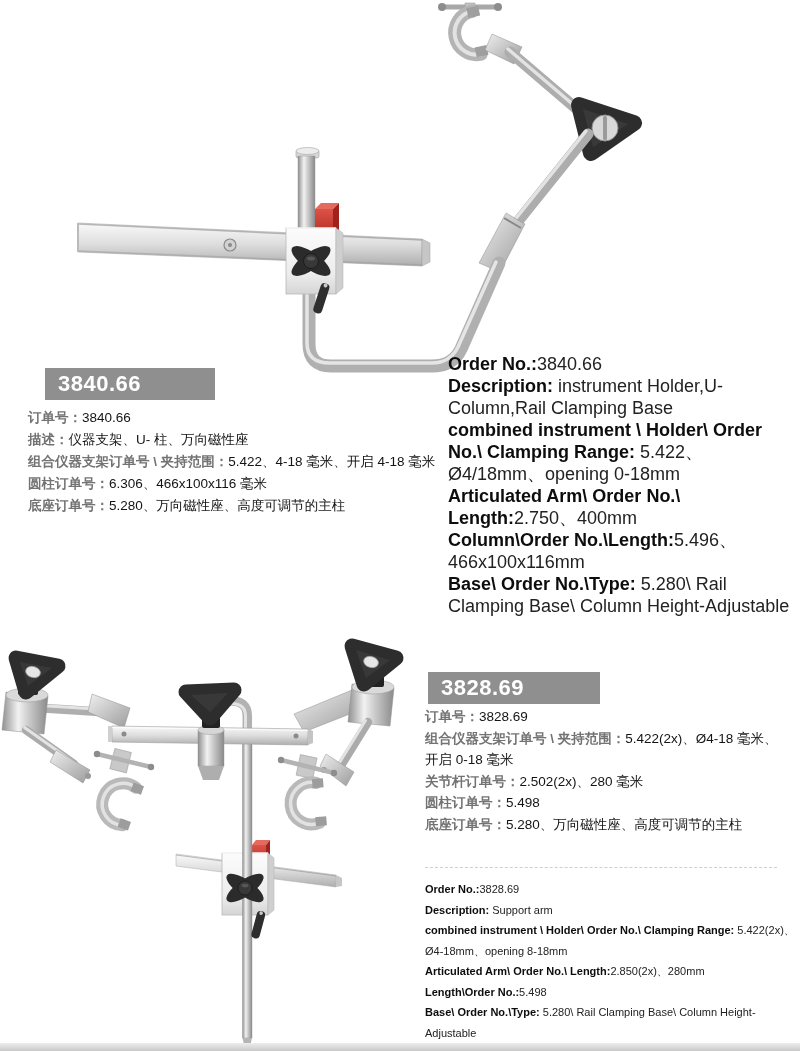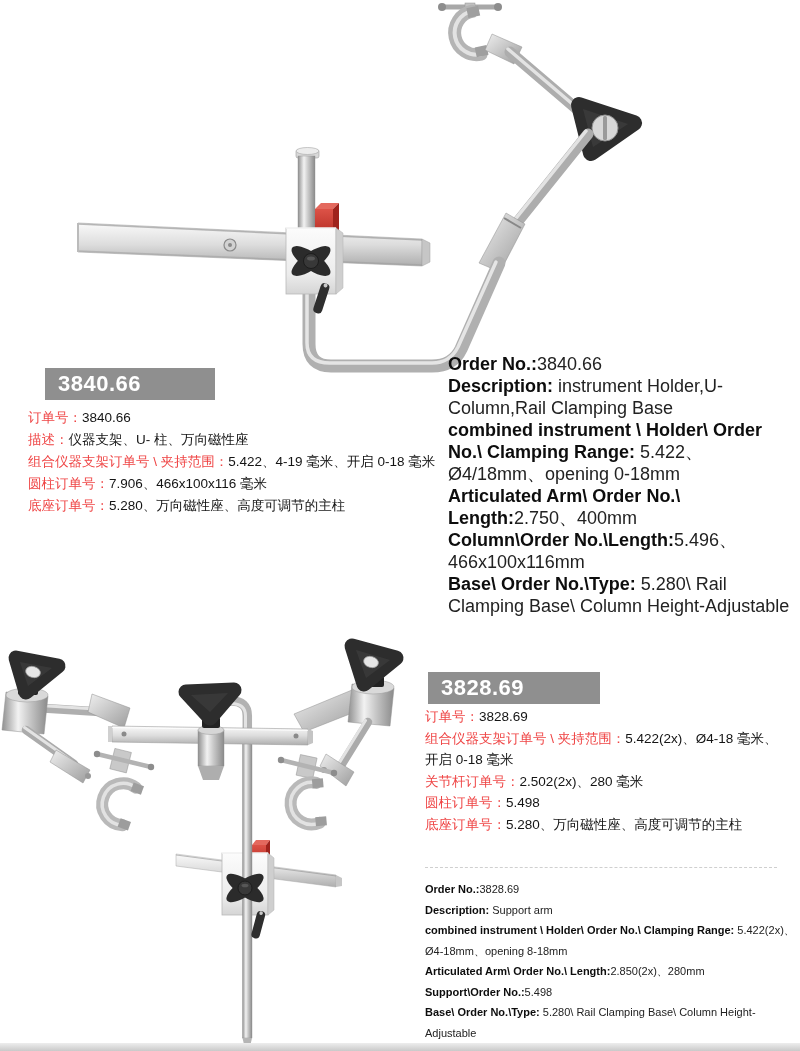--- a/index.html
+++ b/index.html
@@ -11,21 +11,21 @@
   .code-header{
     position:absolute;background:#8f8f8f;color:#ffffff;font-weight:bold;
     font-size:22px;line-height:32px;height:32px;padding-left:13px;letter-spacing:.5px;
     font-family:"Liberation Sans","DejaVu Sans",sans-serif;
   }
   #hdr1{left:45px;top:368px;width:157px;}
   #hdr2{left:428px;top:672px;width:159px;}
   .specs{position:absolute;}
   .specs .line{margin:0;}
   .zh{font-size:13.5px;line-height:22px;color:#141414;}
-  .zh .lbl{font-weight:normal;color:#ef4444;}
+  .zh .lbl{font-weight:bold;color:#737373;}
   #zh1{left:28px;top:407px;width:414px;}
   #zh2{left:425px;top:706px;width:364px;line-height:21.5px;}
   .en{font-size:18px;line-height:22px;color:#222;}
   .en .lbl{font-weight:bold;color:#0d0d0d;}
   #en1{left:448px;top:353px;width:345px;}
   #en2{left:425px;top:879px;width:370px;line-height:20.5px;font-size:11px;}
   .divider{position:absolute;left:425px;top:867px;width:352px;height:0;border-top:1px dashed #cfcfcf;}
   .bottom-edge{position:absolute;left:0;top:1043px;width:800px;height:8px;
     background:linear-gradient(to bottom,#ededed,#c9c9c9);}
 </style>
@@ -250,22 +250,22 @@
       <rect x="254" y="281" width="8.5" height="28" rx="4" fill="#2e2e2e"></rect>
       <circle cx="258" cy="283" r="1.8" fill="#c9c9c9"></circle>
     </g>
   </svg>
 
   <div class="code-header" id="hdr1">3840.66</div>
 
   <div class="specs zh" id="zh1">
     <div class="line"><span class="lbl">订单号：</span><span>3840.66</span></div>
     <div class="line"><span class="lbl">描述：</span><span>仪器支架、U- 柱、万向磁性座</span></div>
-    <div class="line"><span class="lbl">组合仪器支架订单号 \ 夹持范围：</span><span>5.422、4-19 毫米、开启 0-18 毫米</span></div>
-    <div class="line"><span class="lbl">圆柱订单号：</span><span>7.906、466x100x116 毫米</span></div>
+    <div class="line"><span class="lbl">组合仪器支架订单号 \ 夹持范围：</span><span>5.422、4-18 毫米、开启 4-18 毫米</span></div>
+    <div class="line"><span class="lbl">圆柱订单号：</span><span>6.306、466x100x116 毫米</span></div>
     <div class="line"><span class="lbl">底座订单号：</span><span>5.280、万向磁性座、高度可调节的主柱</span></div>
   </div>
 
   <div class="specs en" id="en1">
     <div class="line"><span class="lbl">Order No.:</span><span>3840.66</span></div>
     <div class="line"><span class="lbl">Description:</span><span> instrument Holder,U-Column,Rail Clamping Base</span></div>
     <div class="line"><span class="lbl">combined instrument \ Holder\ Order No.\ Clamping Range:</span><span> 5.422、Ø4/18mm、opening 0-18mm</span></div>
     <div class="line"><span class="lbl">Articulated Arm\ Order No.\ Length:</span><span>2.750、400mm</span></div>
     <div class="line"><span class="lbl">Column\Order No.\Length:</span><span>5.496、466x100x116mm</span></div>
     <div class="line"><span class="lbl">Base\ Order No.\Type:</span><span> 5.280\ Rail Clamping Base\ Column Height-Adjustable</span></div>
@@ -281,18 +281,18 @@
     <div class="line"><span class="lbl">底座订单号：</span><span>5.280、万向磁性座、高度可调节的主柱</span></div>
   </div>
 
   <div class="divider"></div>
 
   <div class="specs en" id="en2">
     <div class="line"><span class="lbl">Order No.:</span><span>3828.69</span></div>
     <div class="line"><span class="lbl">Description:</span><span> Support arm</span></div>
     <div class="line"><span class="lbl">combined instrument \ Holder\ Order No.\ Clamping Range:</span><span> 5.422(2x)、Ø4-18mm、opening 8-18mm</span></div>
     <div class="line"><span class="lbl">Articulated Arm\ Order No.\ Length:</span><span>2.850(2x)、280mm</span></div>
-    <div class="line"><span class="lbl">Support\Order No.:</span><span>5.498</span></div>
+    <div class="line"><span class="lbl">Length\Order No.:</span><span>5.498</span></div>
     <div class="line"><span class="lbl">Base\ Order No.\Type:</span><span> 5.280\ Rail Clamping Base\ Column Height-Adjustable</span></div>
   </div>
 
   <div class="bottom-edge"></div>
 </div>
 
 </body></html>

